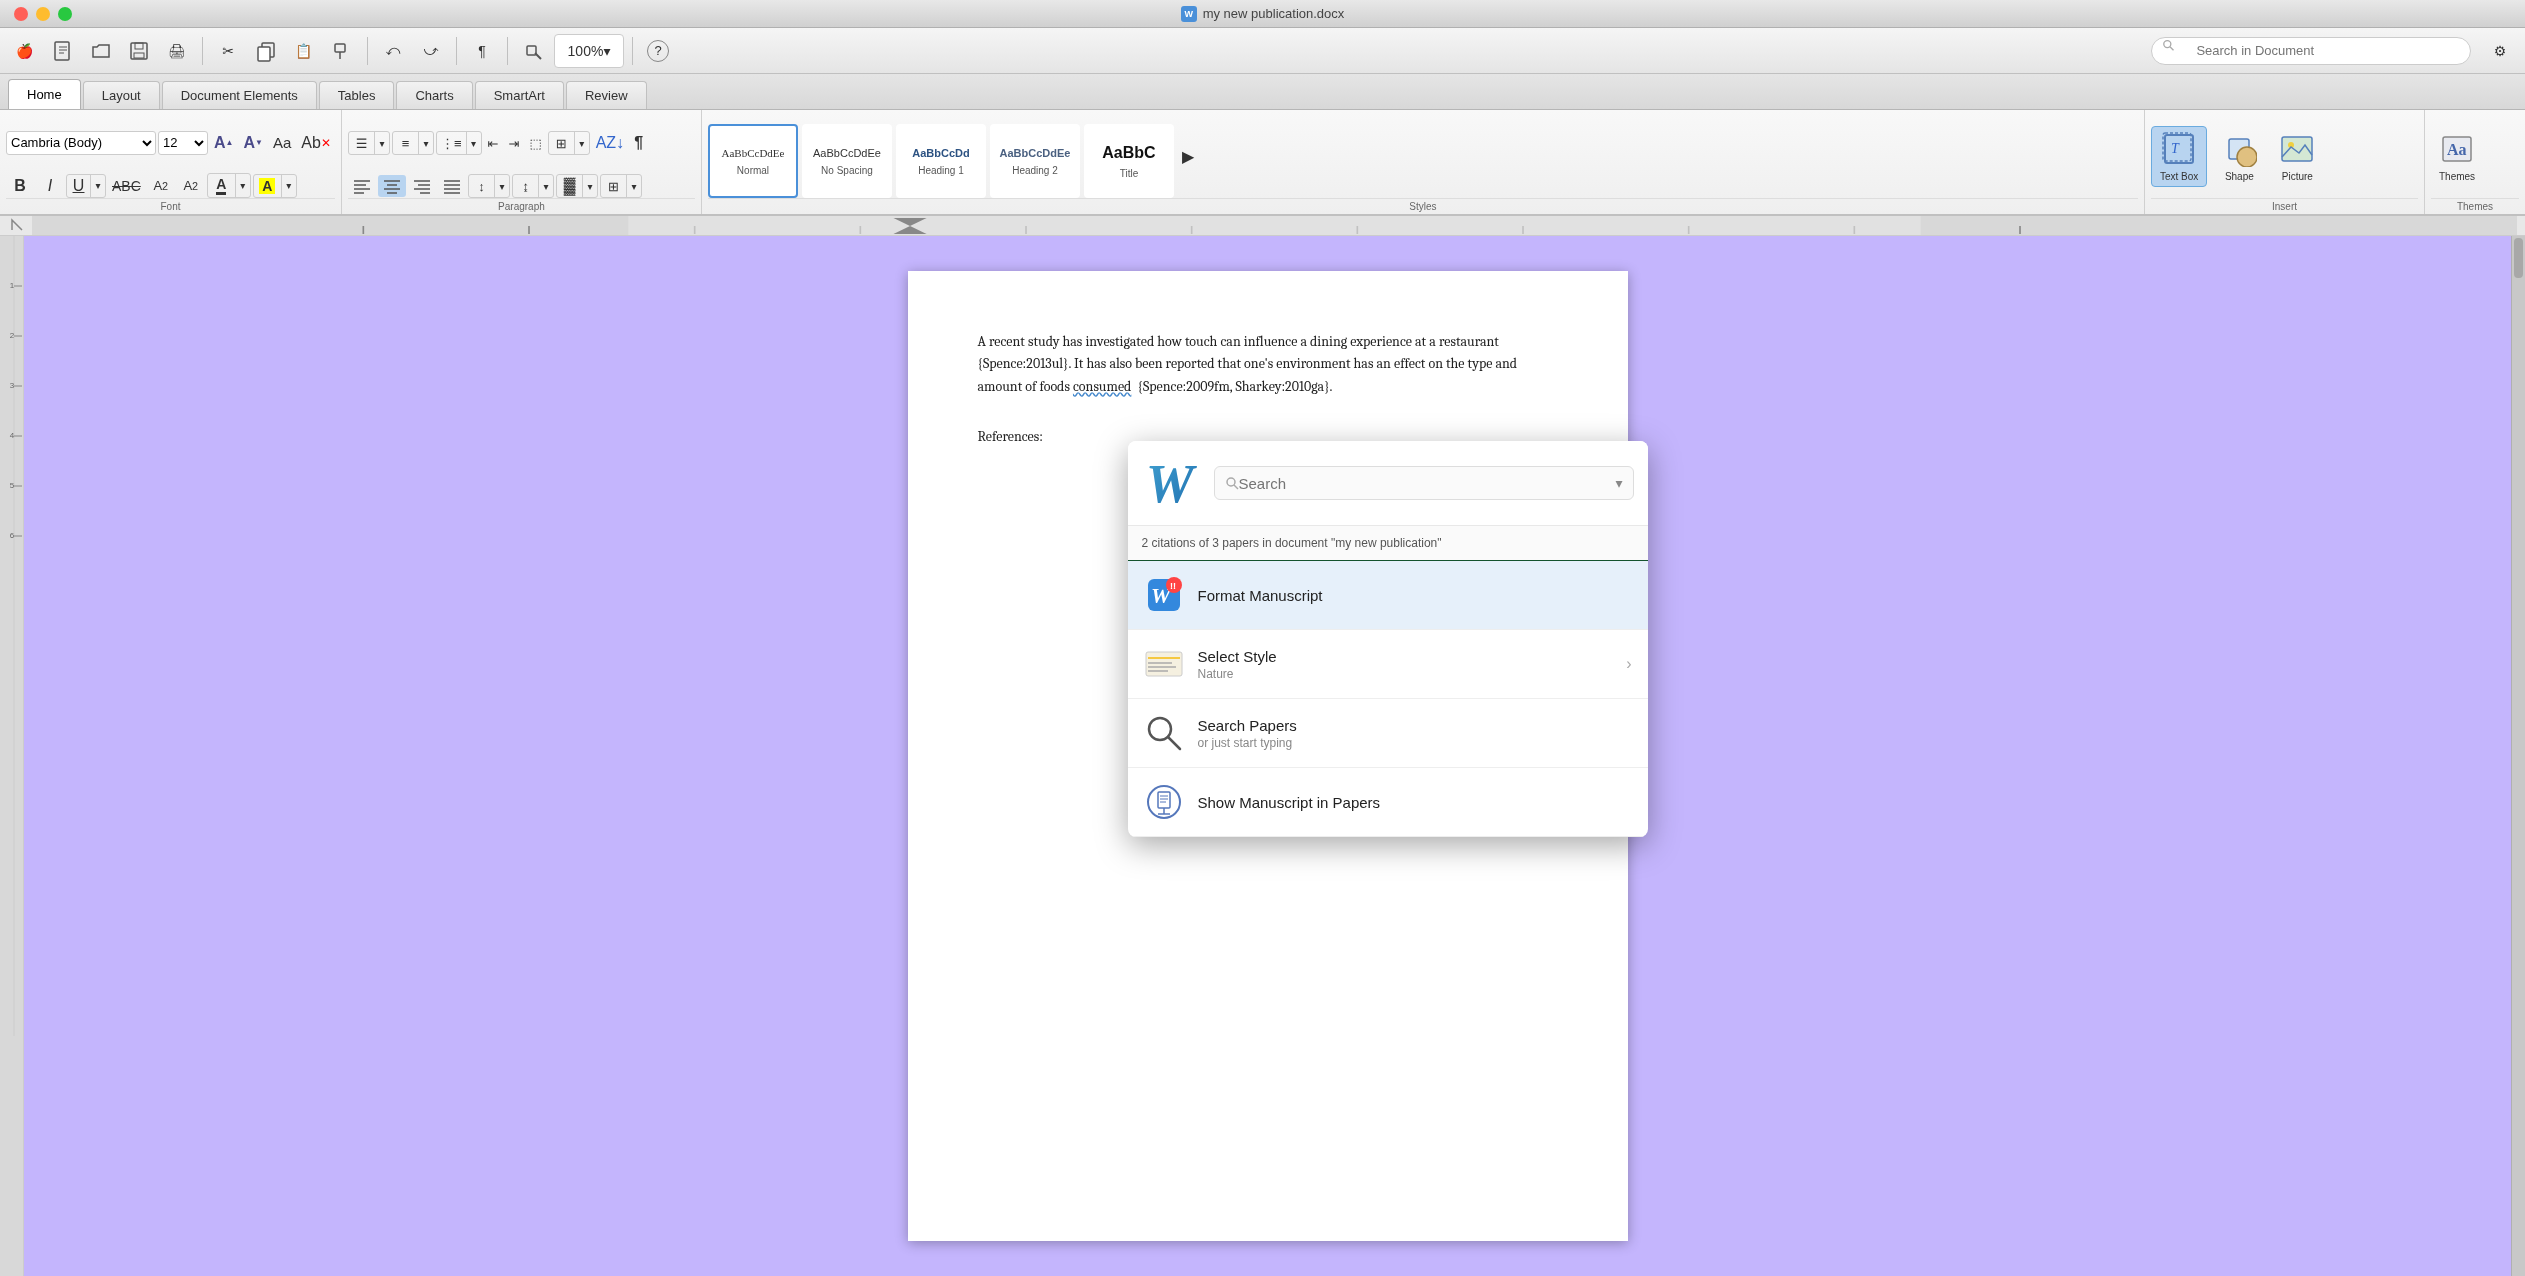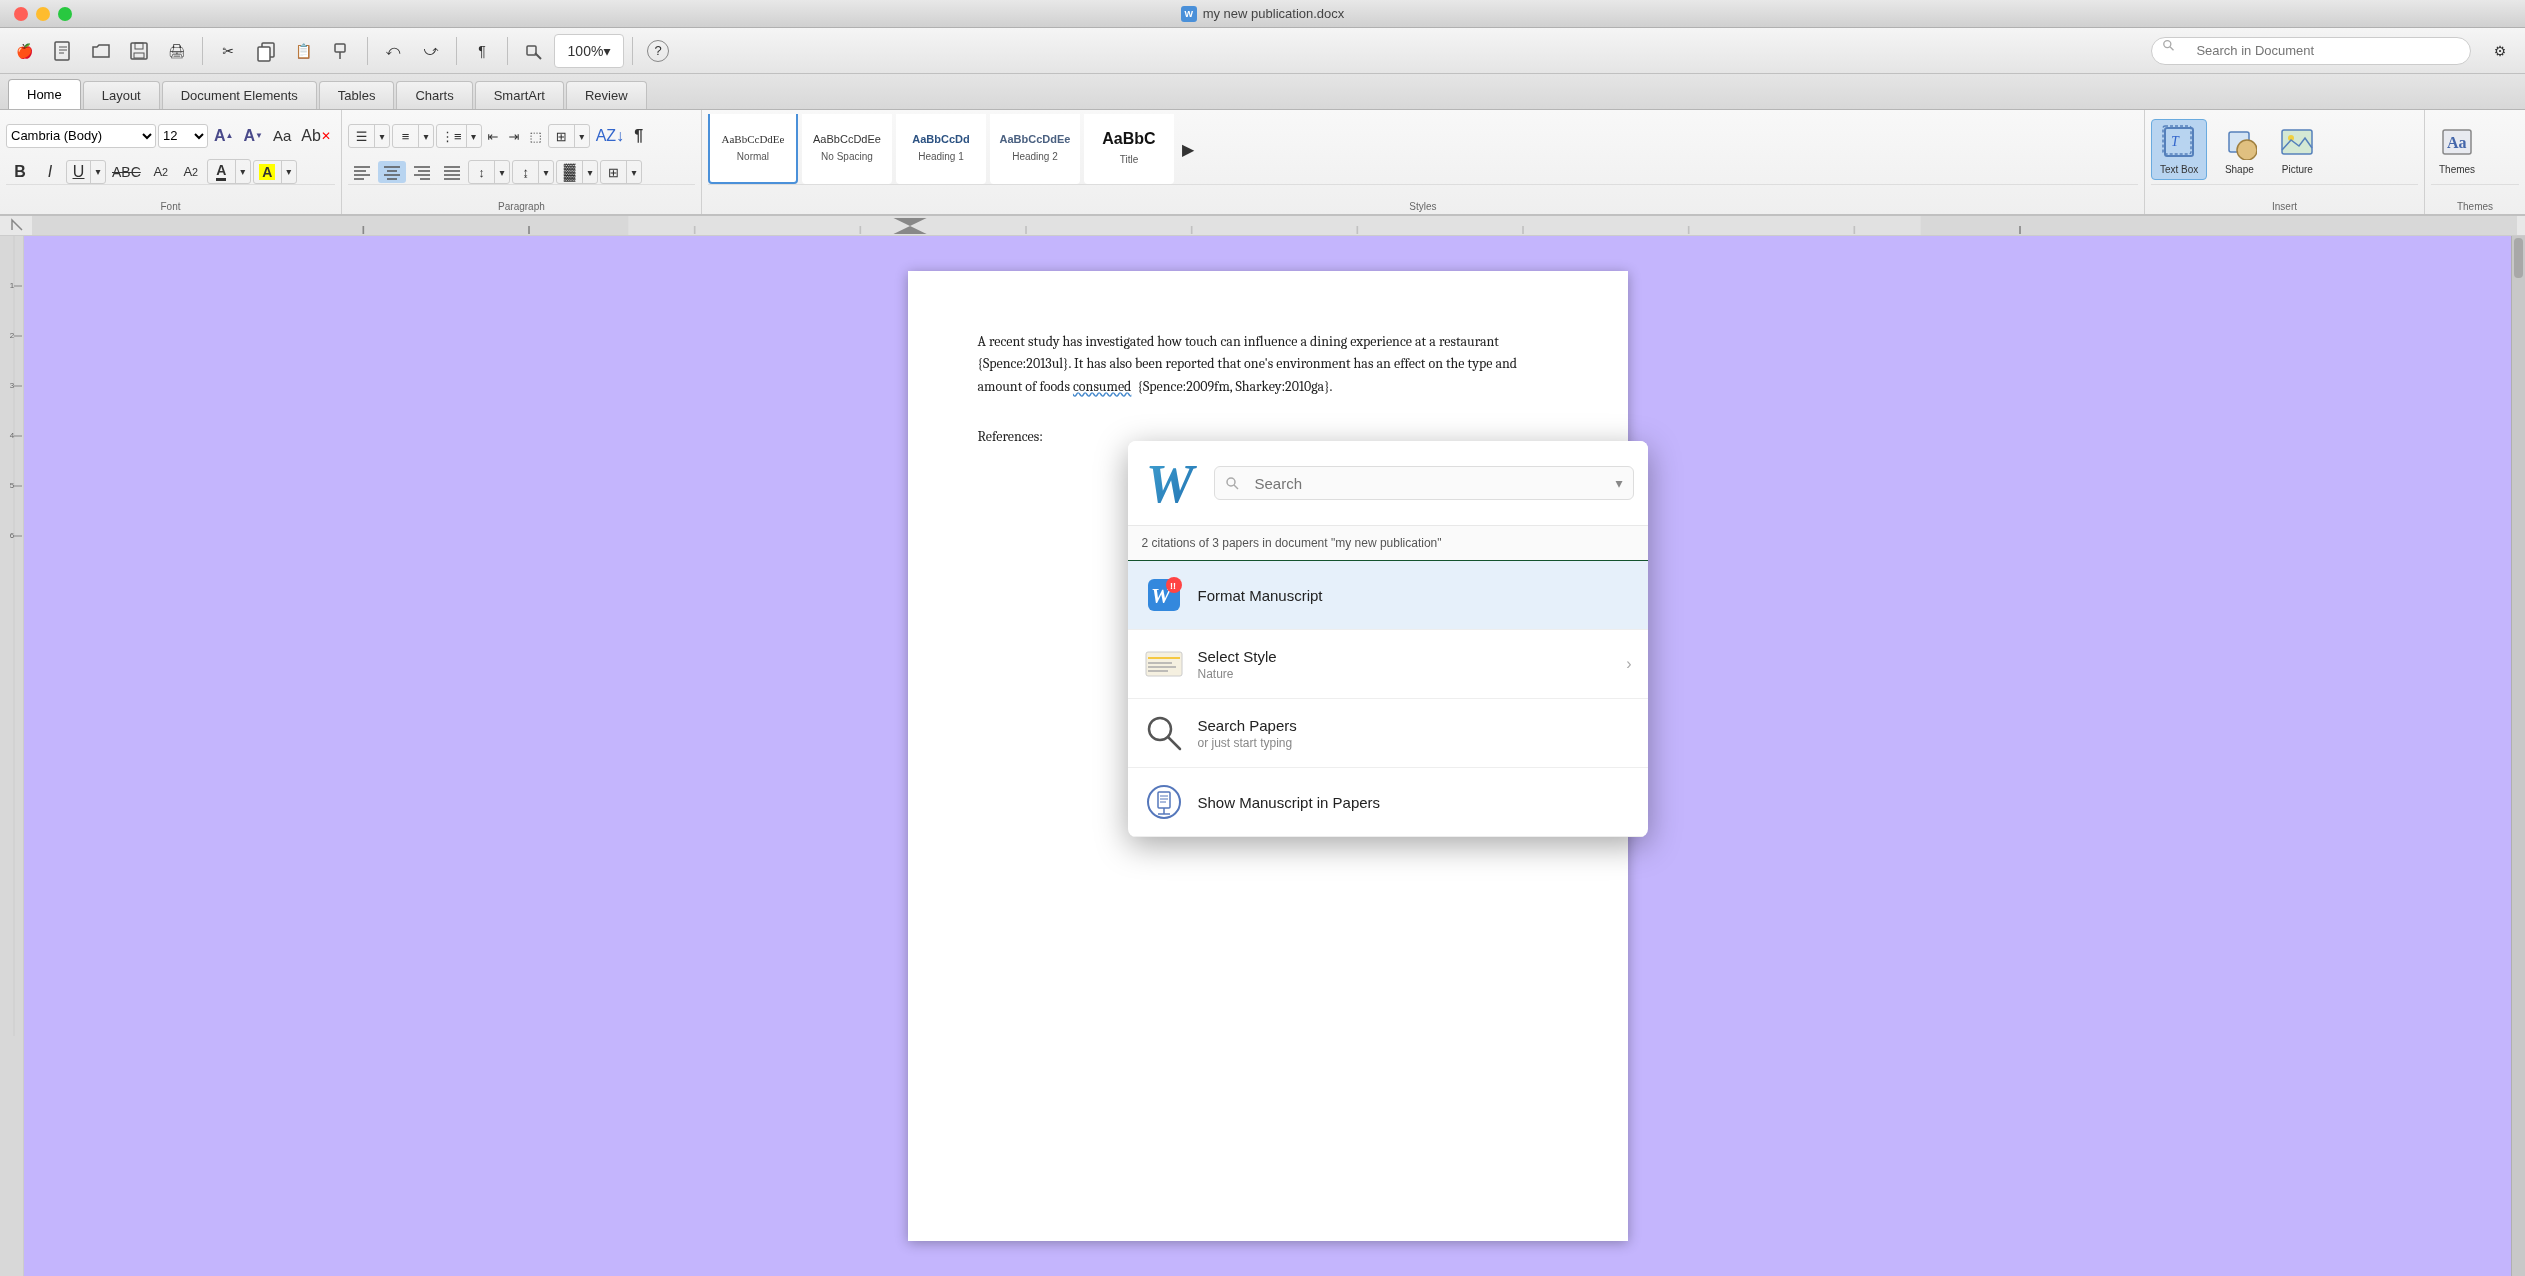--- a/index.html
+++ b/index.html
@@ -151,21 +151,21 @@
       flex-direction: column;
       border-right: 1px solid #d0d0d0;
       padding: 4px 6px 0 6px;
       flex-shrink: 0;
     }
     .ribbon-section-label {
       font-size: 10px;
       color: #666;
       text-align: center;
       margin-top: auto;
-      padding-top: 16px;
+      padding-top: 2px;
       border-top: 1px solid #ddd;
       padding-bottom: 2px;
     }
     .r-btn {
       border: none;
       background: transparent;
       border-radius: 3px;
       cursor: pointer;
       display: flex;
       align-items: center;
@@ -315,21 +315,21 @@
     }
     .papers-search-box {
       flex: 1;
       display: flex;
       align-items: center;
       border: 1px solid #ddd;
       border-radius: 6px;
       padding: 0 10px;
       height: 34px;
       background: #fafafa;
-      gap: 16px;
+      gap: 0;
     }
     .papers-search-box input {
       border: none;
       outline: none;
       font-size: 14px;
       background: transparent;
       flex: 1;
       color: #333;
     }
     .papers-dropdown-btn {

